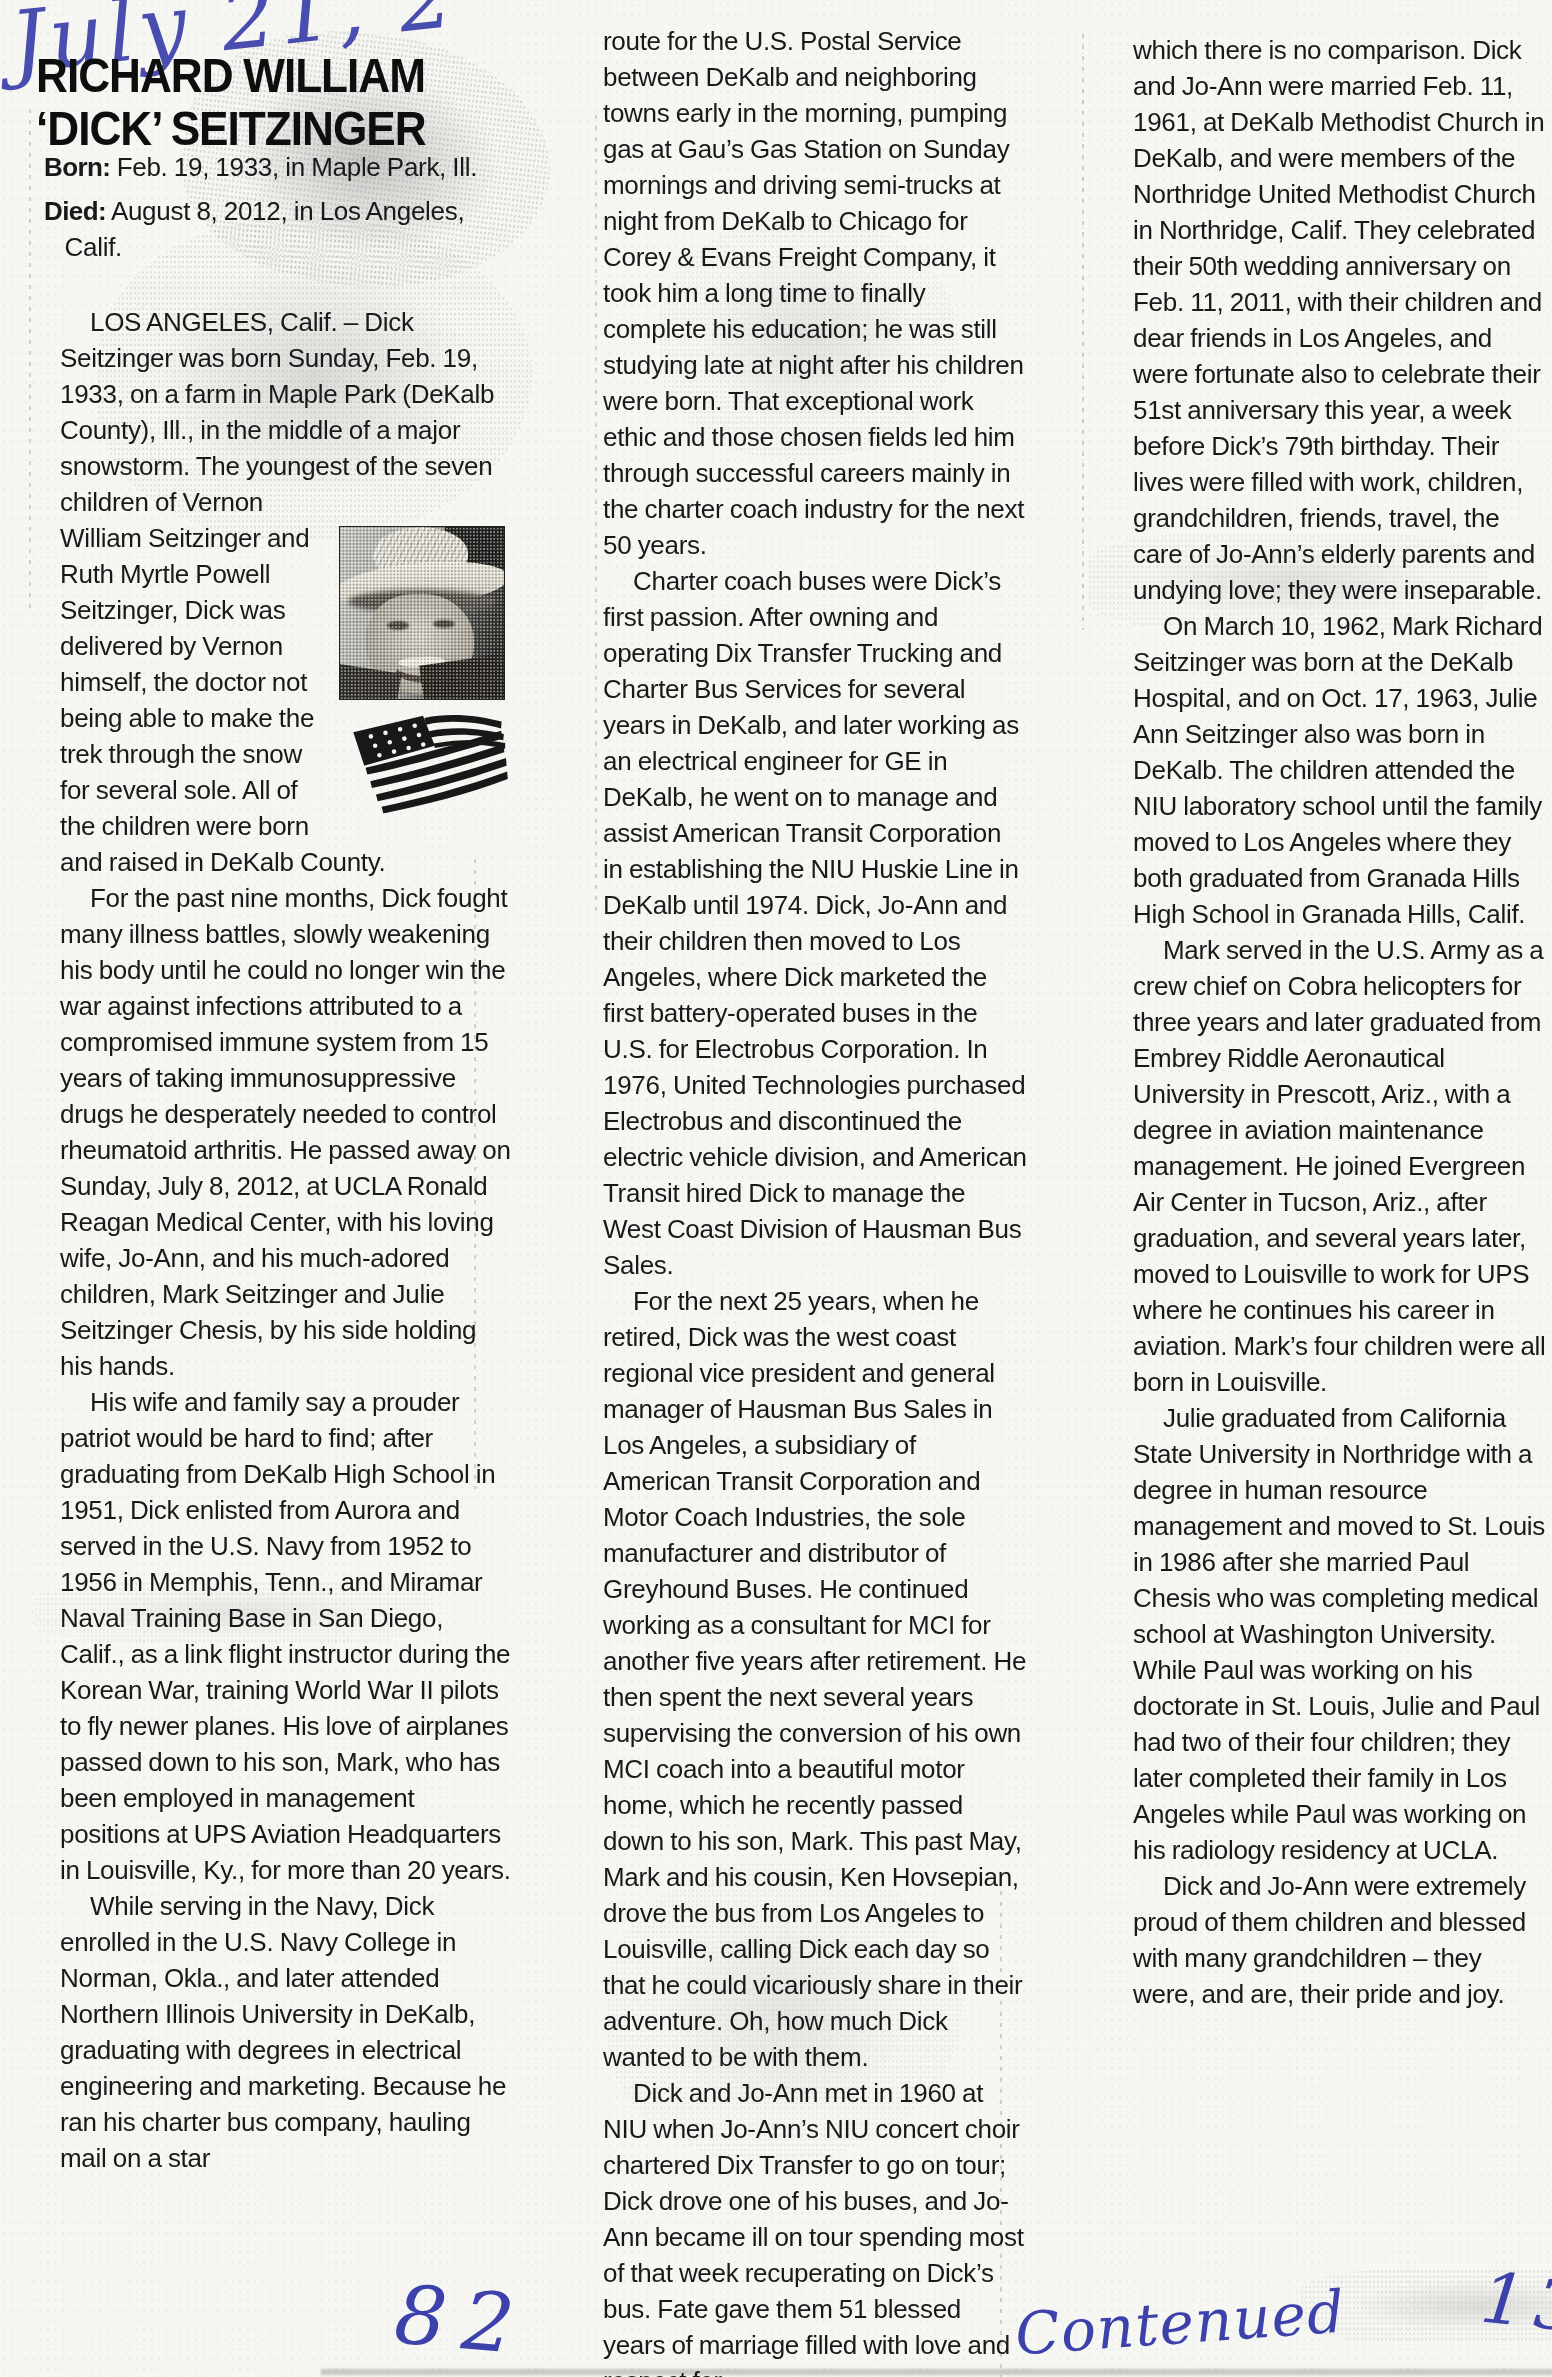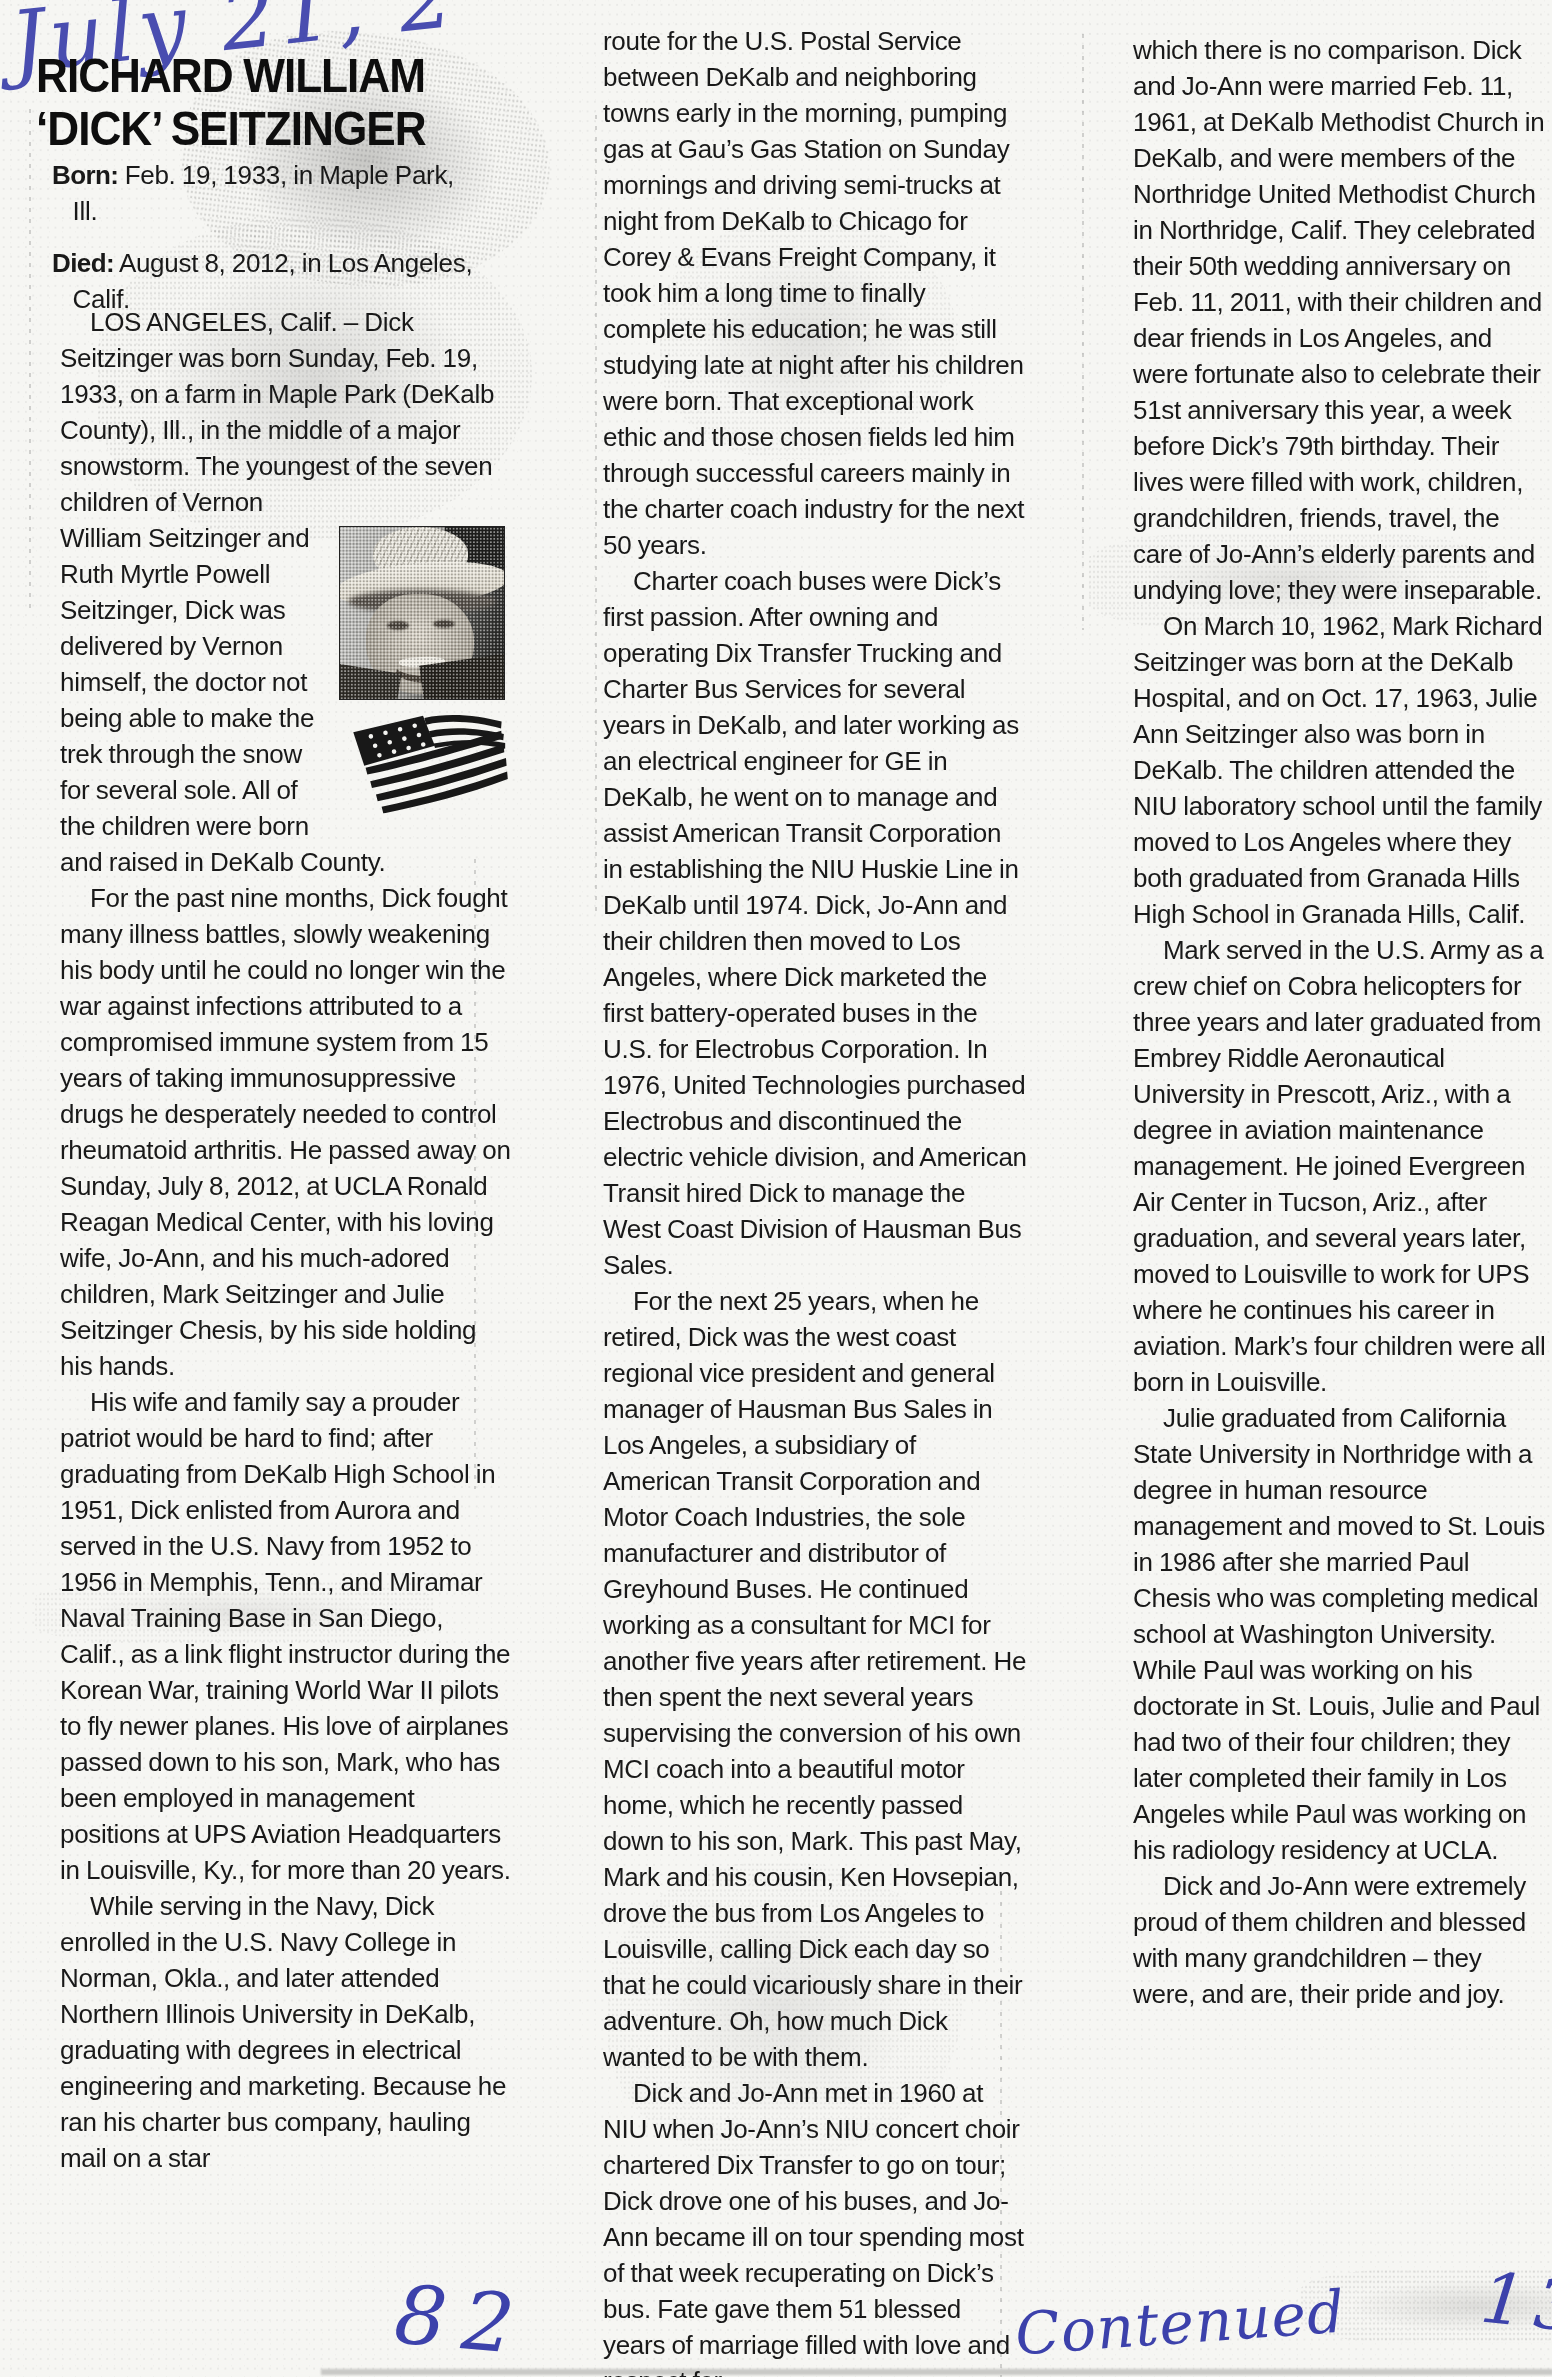--- a/index.html
+++ b/index.html
@@ -19,21 +19,21 @@
   .col{position:absolute;font-size:26px;line-height:36px;letter-spacing:-0.3px;word-spacing:-0.6px;}
   #col1{left:36px;top:0;width:453px;height:2102px;text-decoration:underline;}
   #col2{left:603px;top:23px;width:424px;}
   #col3{left:1133px;top:32px;width:414px;}
   .headline{
     position:absolute;left:0;top:49px;margin:0;
     font-size:48px;line-height:53px;font-weight:bold;letter-spacing:-1.1px;
     transform:scaleX(.92);transform-origin:left top;white-space:nowrap;color:#0e0e0e;
   }
   .vitals{position:absolute;left:0;top:141px;width:100%;}
-  .vitals p{margin:16px;padding-left:20.6px;text-indent:-20.6px;}
+  .vitals p{margin:8px;padding-left:20.6px;text-indent:-20.6px;}
   .vitals b{font-weight:bold;letter-spacing:-0.6px;}
   .bodytext{position:absolute;left:0;top:304px;width:100%;margin-left:24px;}
   p.para{margin:0;}
   .indent{text-indent:30px;}
   .wrapblock{overflow:hidden;}
   .photo-float{float:right;width:173px;margin:5.7px 1.1px 2.3px 15px;}
   .portrait{
     position:relative;width:164px;height:172px;border:1.7px solid #222;overflow:hidden;
     background:linear-gradient(104deg,#c6c6c3 0%,#b2b2af 30%,#83827e 52%,#4a4a47 72%,#262624 92%);
   }

